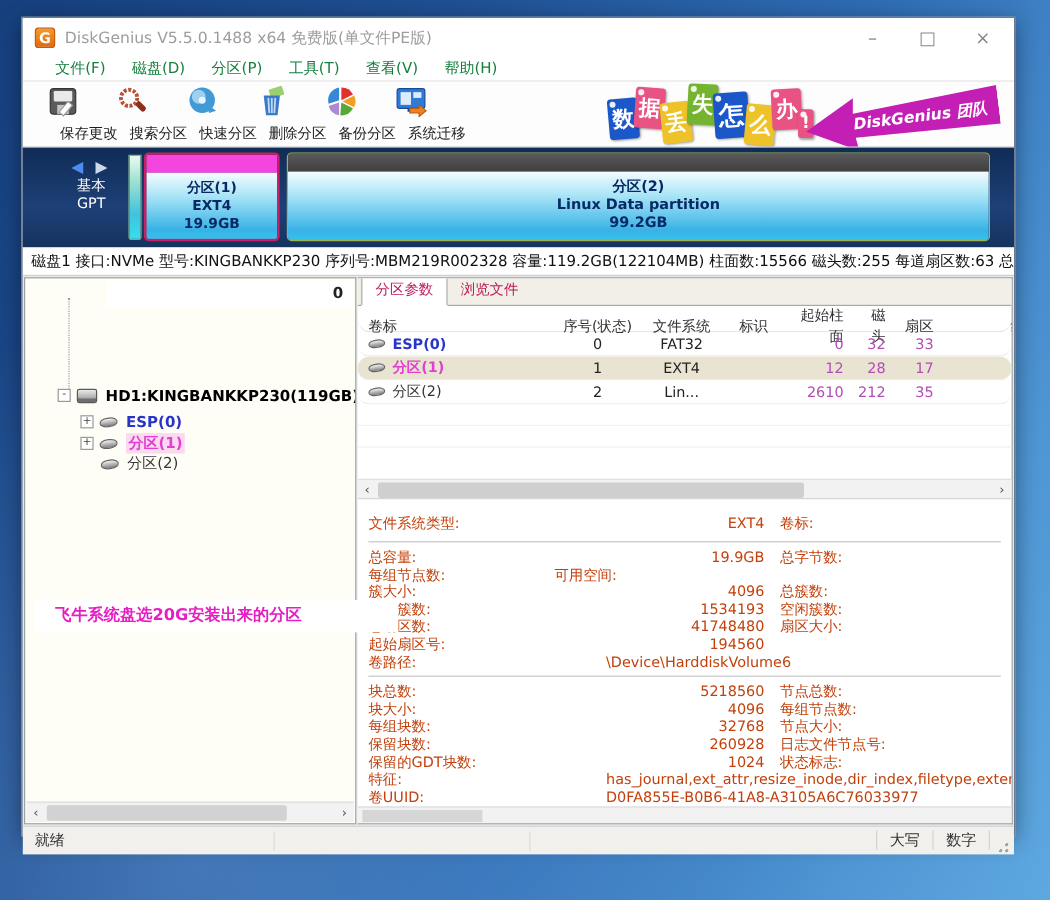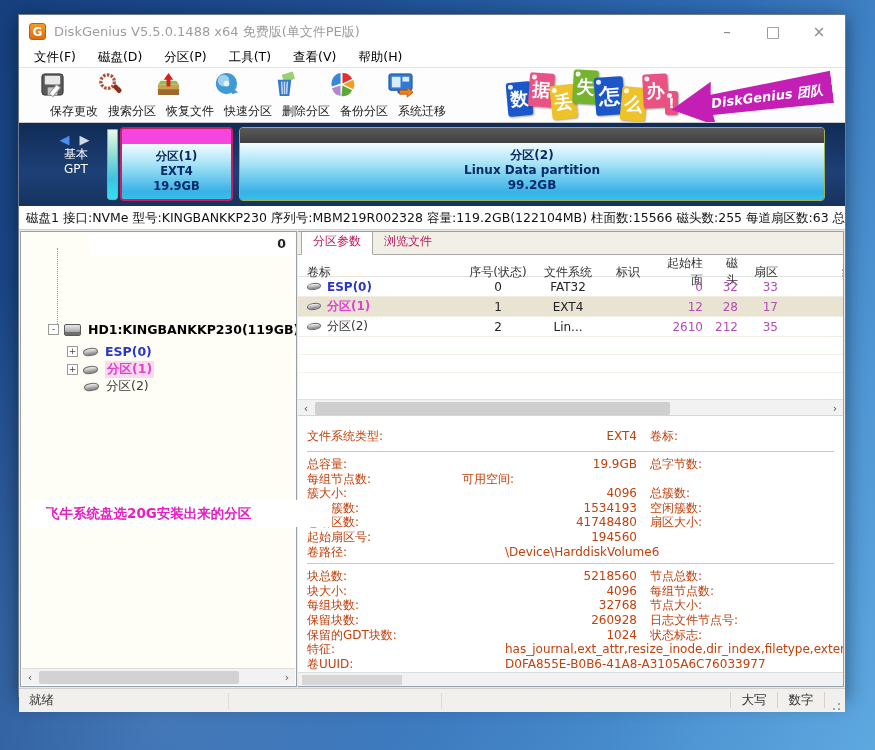--- a/index.html
+++ b/index.html
@@ -15,21 +15,21 @@
 
   
   .titlebar { height:33px; background:#fff; display:flex; align-items:center; padding:0 6px 0 10px; flex:none; }
   .app-logo { width:17px; height:17px; border-radius:3px; background:linear-gradient(#f59a2a,#e06a10);
     color:#fff; font-size:12px; font-weight:bold; text-align:center; line-height:17px; margin-right:8px; flex:none;
     border:1px solid #c85a08; }
   .title { font-size:13px; color:#9d9d9d; white-space:nowrap; flex:1; }
   .winbtn { width:40px; height:26px; text-align:center; line-height:26px; color:#8a8a8a; font-size:15px; margin-left:6px; }
 
   
-  .menubar { height:19px; display:flex; align-items:center; padding-left:4px; font-size:12.5px; color:#000000; flex:none; background:#fff; }
+  .menubar { height:19px; display:flex; align-items:center; padding-left:16px; font-size:12.5px; color:#15803d; flex:none; background:#fff; }
   .menu-item { padding:0 11px; }
 
   
   .toolbar { height:56px; flex:none; position:relative; background:#fdfdfd; border-top:1px solid #e4e4e4;
     border-bottom:1px solid #c9c9c9; display:flex; align-items:center; padding-left:4px; overflow:hidden; }
   .tb-btn { width:58px; height:52px; display:flex; flex-direction:column; align-items:center; justify-content:center; }
   .tb-btn svg { width:27px; height:27px; }
   .tb-label { font-size:12px; color:#1b1b1b; margin-top:1px; white-space:nowrap;margin-left:44px; }
 
   
@@ -97,21 +97,21 @@
   
   .annotation { position:absolute; left:10px; top:485px; width:303px; height:27px; background:#fff; z-index:40;
     font-size:13.5px; font-weight:bold; color:#e61fc4; line-height:26px; padding-left:17px; white-space:nowrap; overflow:hidden; }
 
   
   .right-panel { flex:1; margin:1px 1px 1px 0; background:#fff; border:1px solid #98a0a8; border-left:none;
     position:relative; overflow:hidden; display:flex; flex-direction:column; }
   .tabs { height:23px; flex:none; background:#f1efe6; display:flex; align-items:flex-end; padding-left:3px; border-bottom:1px solid #a8a8a8; }
   .tab { font-size:12px; color:#be185d; padding:3px 11px 4px 11px; }
   .tab.active { background:#fff; border:1px solid #a8a8a8; border-bottom:1px solid #fff; margin-bottom:-1px; }
-  .grid { display:grid; grid-template-columns:165px 70px 70px 50px 58px 35px 40px 47px 60px; align-items:center; font-size:12px; }
+  .grid { display:grid; grid-template-columns:165px 70px 70px 50px 58px 35px 40px 47px 60px; align-items:center; font-size:12px;border-radius:11px; }
   .thead { height:22px; color:#333; border-bottom:1px solid #e2e2e2; }
   .thead span { padding:0 4px; }
   .h-left { padding-left:9px !important; text-align:left; }
   .h-center { text-align:center; }
   .h-right { text-align:right; padding-right:8px !important; }
   .trow2 { height:20px; border-bottom:1px solid #f1ede3; }
   .trow2.selected { background:#e9e4d2; }
   .cell-vol { display:flex; align-items:center; padding-left:9px; }
   .cell-vol .platter { width:14px; height:7px; margin-right:6px; }
   .v-esp { color:#2935c8; font-weight:bold; } .v-p1 { color:#e13fd0; font-weight:bold; } .v-p2 { color:#333; }
@@ -180,30 +180,20 @@
       </div>
       <div class="tb-btn">
         <span><svg viewBox="0 0 28 28">
               <circle cx="11" cy="11" r="7" fill="none" stroke="#b2543a" stroke-width="3.4" stroke-dasharray="2.6 1.4"></circle>
               <rect x="16" y="15" width="10" height="5" rx="2" fill="#8d2f1c" transform="rotate(45 20 18)"></rect>
             </svg></span>
         <span class="tb-label">搜索分区</span>
       </div>
       <div class="tb-btn">
         <span><svg viewBox="0 0 28 28">
-              <rect x="3" y="18" width="22" height="7" rx="1" fill="#9c6b2e"></rect>
-              <rect x="3" y="14" width="22" height="5" rx="1" fill="#caa050"></rect>
-              <polygon points="3,14 25,14 22,10 6,10" fill="#8fc050"></polygon>
-              <rect x="12" y="8" width="4" height="8" fill="#d42222"></rect>
-              <polygon points="9,9 19,9 14,2" fill="#d42222"></polygon>
-            </svg></span>
-        <span class="tb-label">恢复文件</span>
-      </div>
-      <div class="tb-btn">
-        <span><svg viewBox="0 0 28 28">
               <circle cx="14" cy="13" r="11" fill="#3f9ad6"></circle>
               <circle cx="11" cy="10" r="6" fill="#9fd0ee"></circle>
               <circle cx="14" cy="13" r="3" fill="#e8f4fc"></circle>
               <path d="M18 16 L26 22 L20 24 Z" fill="#3f9ad6"></path>
             </svg></span>
         <span class="tb-label">快速分区</span>
       </div>
       <div class="tb-btn">
         <span><svg viewBox="0 0 28 28">
               <rect x="12" y="2" width="12" height="8" rx="1" fill="#9bd070" transform="rotate(-18 18 6)"></rect>

